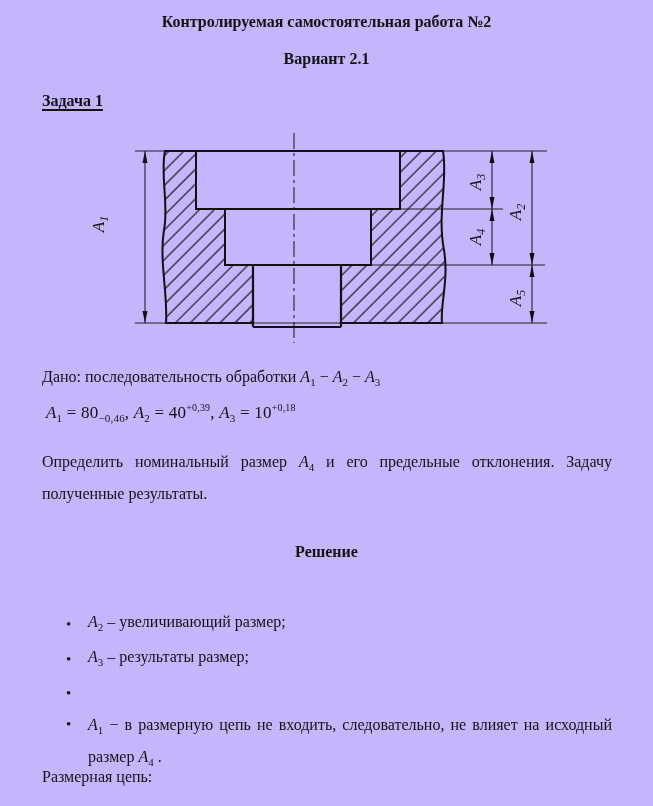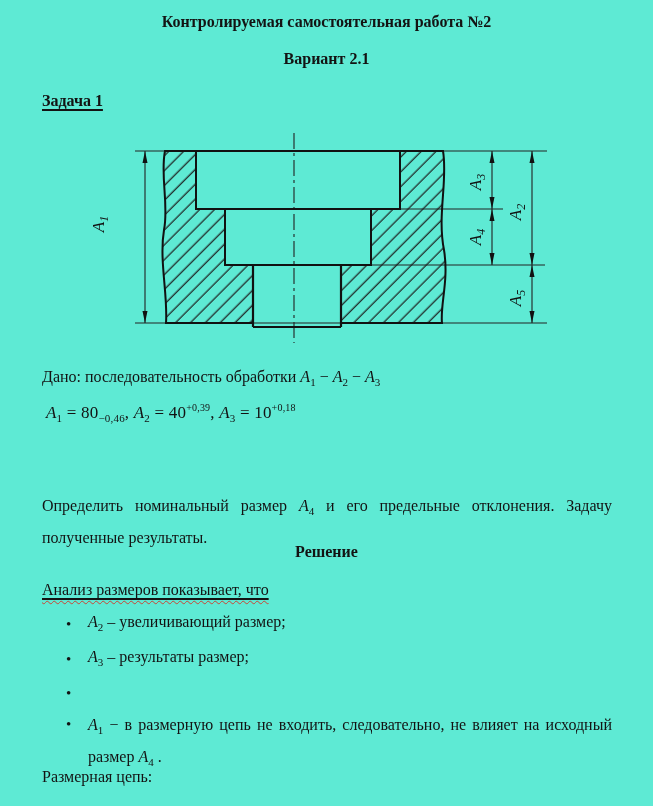--- a/index.html
+++ b/index.html
@@ -1,29 +1,29 @@
 <!DOCTYPE html>
 <html><head>
 <meta charset="utf-8">
 <style>
   html,body{margin:0;padding:0;background:#fff;}
   .page{
-    position:relative;width:653px;height:806px;background:#5eead4;
+    position:relative;width:653px;height:806px;background:#c4b5fd;
     font-family:"Liberation Serif","DejaVu Serif",serif;
     color:#131313;font-size:16px;overflow:hidden;
   }
   .abs{position:absolute;}
   .center{left:0;width:653px;text-align:center;}
   .bold{font-weight:bold;}
   .undl{text-decoration:underline;text-underline-offset:3px;text-decoration-thickness:1.5px;}
   .spell{text-decoration-line:underline;text-decoration-style:wavy;text-decoration-color:#cc4433;text-decoration-thickness:1px;text-underline-offset:5px;}
   .mvar{font-style:italic;font-family:"Liberation Serif","DejaVu Serif",serif;}
   sub.msub{font-size:11px;line-height:0;}
   sup.msup{font-size:10px;line-height:0;}
-  .para{left:42px;width:570px;line-height:31.5px;text-align:justify;margin-top:44px;}
+  .para{left:42px;width:570px;line-height:31.5px;text-align:justify;}
   .jline{text-align:justify;text-align-last:justify;}
   .lline{text-align:left;text-align-last:left;}
   .formula{font-size:17px;letter-spacing:0.2px;}
   .bullet{left:66px;width:546px;display:flex;align-items:flex-start;}
   .dot{width:22px;flex:0 0 22px;font-size:15px;line-height:22px;}
   .bcontent{flex:1;}
   .b4wrap{line-height:31.5px;text-align:justify;}
   svg text{font-family:"Liberation Serif","DejaVu Serif",serif;}
   .dimlabel{font-style:italic;font-size:17px;fill:#111;}
   .dimsub{font-size:12px;}
@@ -99,21 +99,20 @@
 
   <div class="abs formula" style="left:46px;top:403px;"><span class="mvar">A</span><sub class="msub">1</sub><span> =  80</span><sub class="msub">−0,46</sub><span>, </span><span class="mvar">A</span><sub class="msub">2</sub><span> =  40</span><sup class="msup">+0,39</sup><span>, </span><span class="mvar">A</span><sub class="msub">3</sub><span> =  10</span><sup class="msup">+0,18</sup></div>
 
   <div class="abs para" style="top:446px;">
     <div class="jline"><span>Определить номинальный размер </span><span class="mvar">A</span><sub class="msub">4</sub><span> и его предельные отклонения. Задачу</span></div>
     <div class="lline">полученные результаты.</div>
   </div>
 
   <div class="abs center bold" style="top:543px;">Решение</div>
 
-  <div class="abs" style="left:42px;top:581px;"><span class="spell"><span class="undl">Анализ размеров показывает, что</span></span></div>
 
   <div class="abs bullet" style="top:613px;">
     <span class="dot">•</span>
     <span class="bcontent"><span class="mvar">A</span><sub class="msub">2</sub><span> – увеличивающий размер;</span></span>
   </div>
   <div class="abs bullet" style="top:648px;">
     <span class="dot">•</span>
     <span class="bcontent"><span class="mvar">A</span><sub class="msub">3</sub><span>  – результаты размер;</span></span>
   </div>
   <div class="abs bullet" style="top:682px;">

